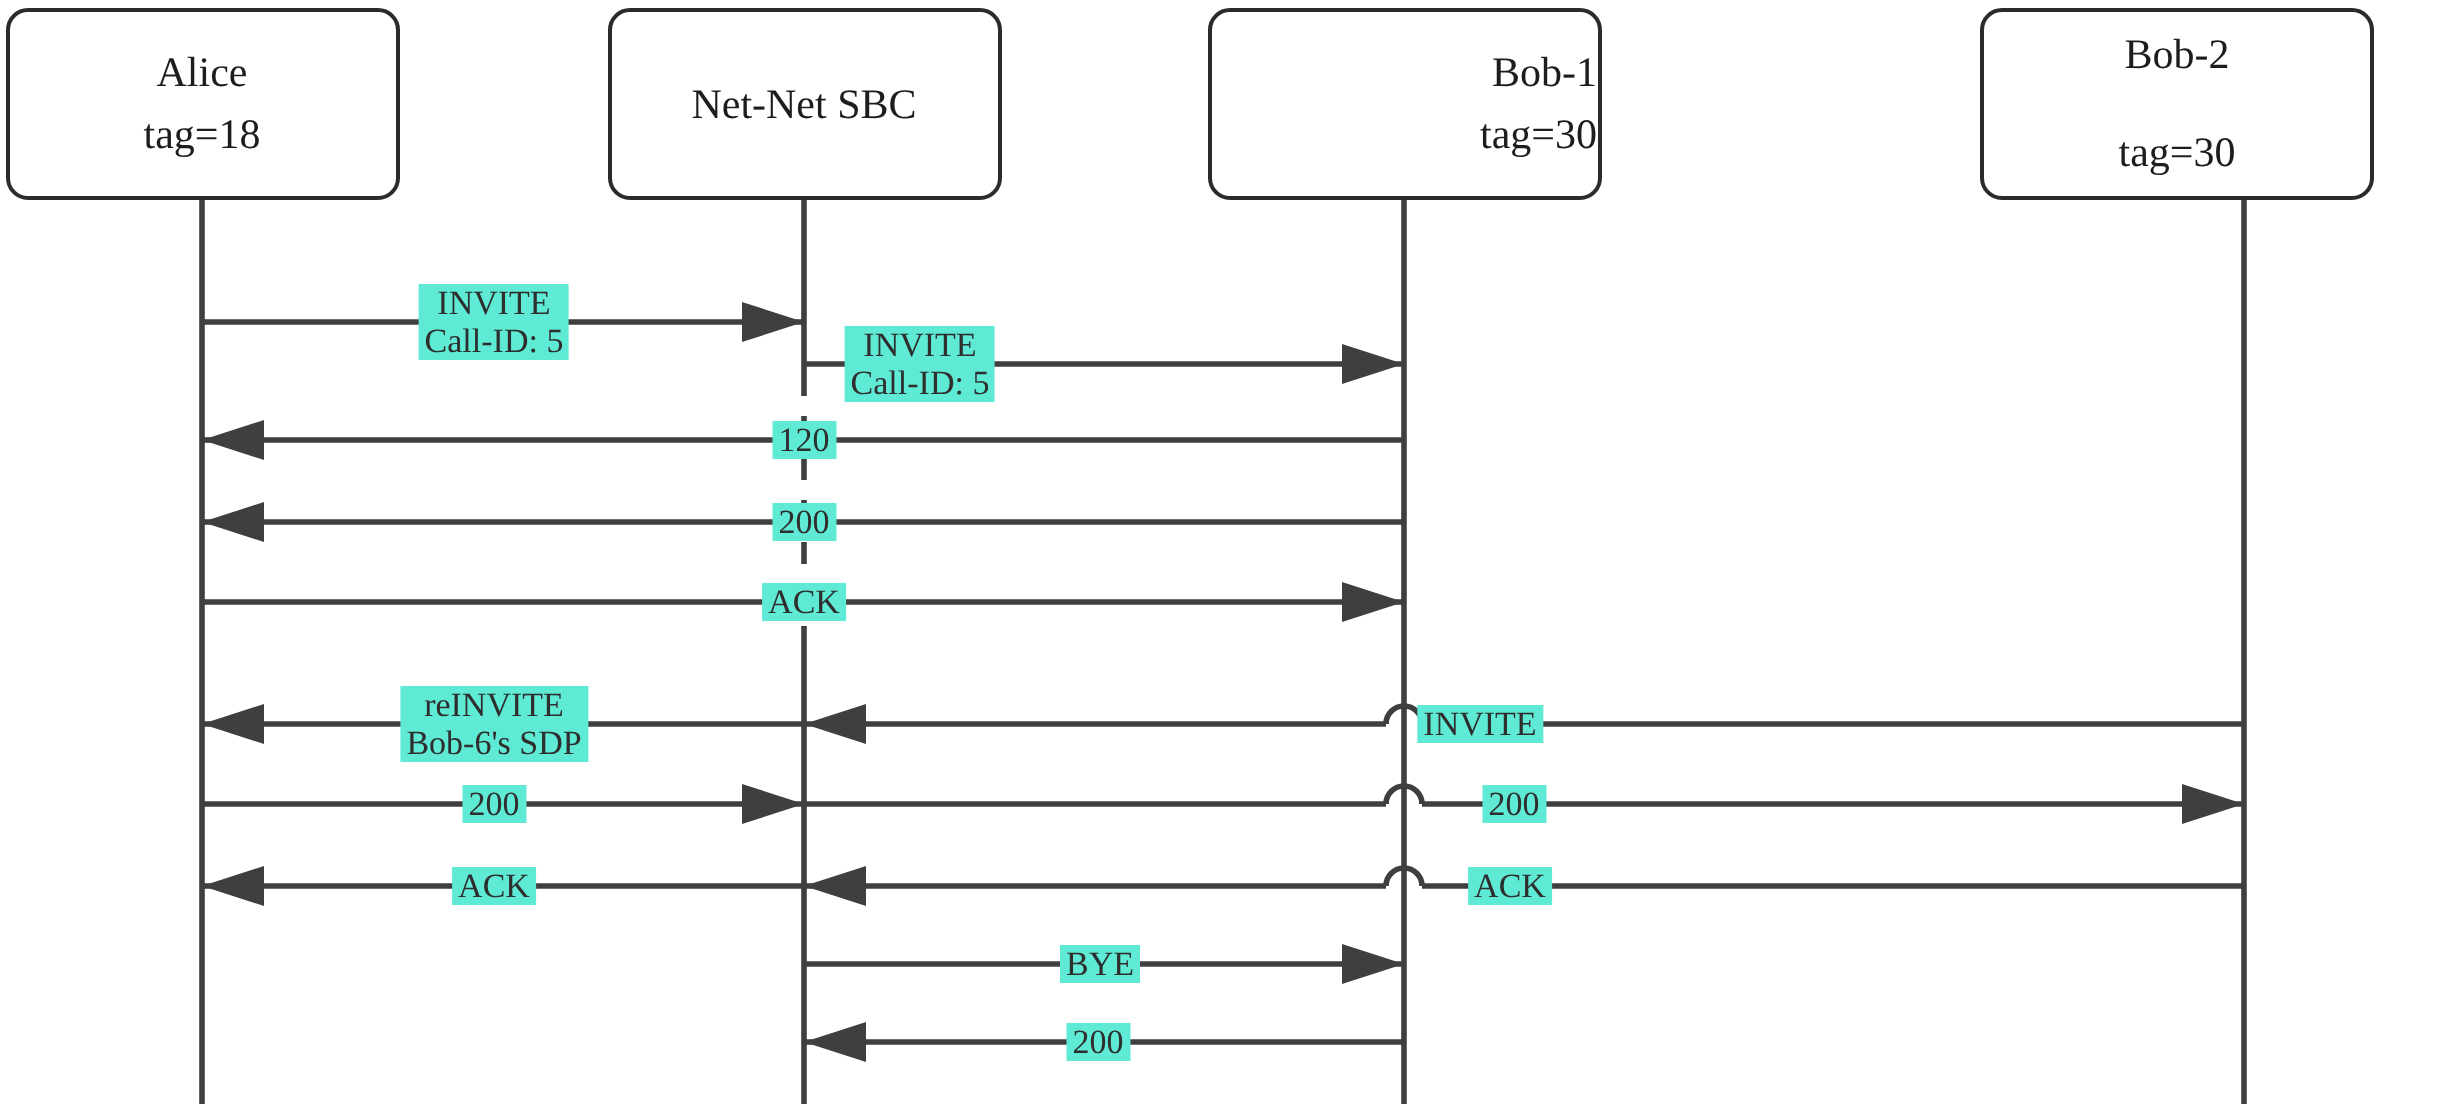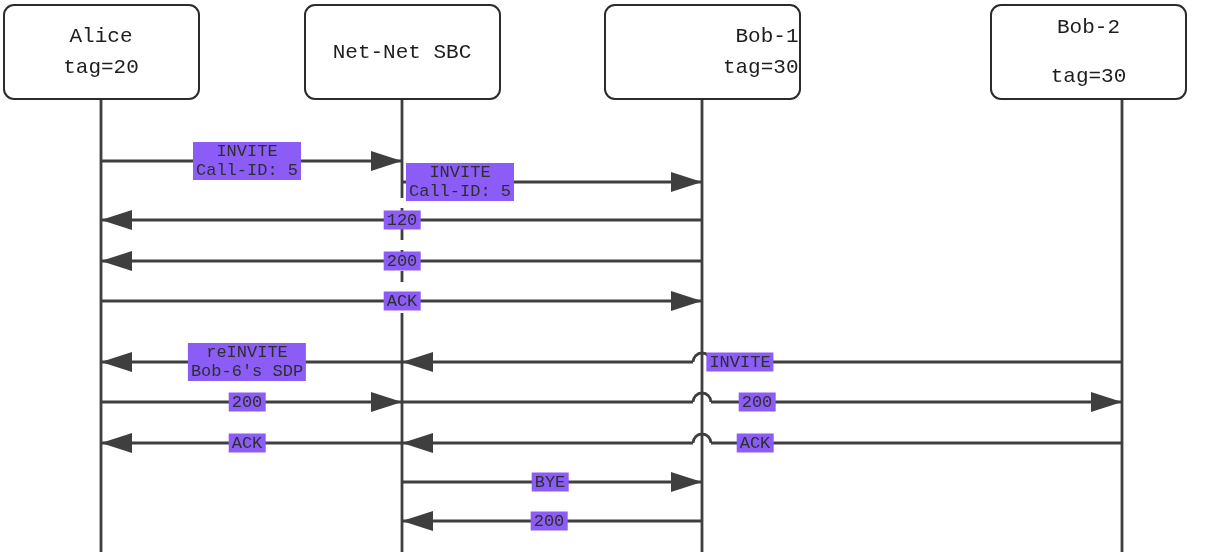--- a/index.html
+++ b/index.html
@@ -1,28 +1,28 @@
 <!DOCTYPE html>
 <html><head>
 <meta charset="utf-8">
 <style>
   html,body{margin:0;padding:0;background:#ffffff;}
   #canvas{
     position:relative;width:1224px;height:557px;background:#ffffff;
-    font-family:Liberation Mono, monospace;overflow:hidden;
+    font-family:Liberation Serif, serif;overflow:hidden;
   }
   #svg-layer{position:absolute;left:0;top:0;}
   .pbox{
     position:absolute;top:4px;width:197px;height:96px;box-sizing:border-box;
     border:2.2px solid #2b2b2b;border-radius:11px;background:#ffffff;
     display:flex;flex-direction:column;align-items:center;justify-content:center;
     font-size:21px;line-height:31px;color:#1d1d1d;z-index:2;
   }
   .msg-label{
-    position:absolute;transform:translate(-50%,-50%);background:#8b5cf6;
+    position:absolute;transform:translate(-50%,-50%);background:#5eead4;
     padding:0 3px;font-size:17px;line-height:19px;color:#2e2e2e;
     text-align:center;white-space:nowrap;z-index:3;
   }
 </style>
 </head>
 <body>
 
 <div id="canvas">
   <svg id="svg-layer" width="1224" height="557">
       <line x1="101" y1="100" x2="101" y2="552" stroke="#3f3f3f" stroke-width="2.8"></line>
@@ -60,21 +60,21 @@
       <path d="M 693 443 A 9 9 0 0 1 711 443" fill="none" stroke="#3f3f3f" stroke-width="2.8"></path>
       <polygon points="402,443 433,433 433,453" fill="#3f3f3f"></polygon>
       <line x1="402" y1="482" x2="702" y2="482" stroke="#3f3f3f" stroke-width="2.8"></line>
       <polygon points="702,482 671,472 671,492" fill="#3f3f3f"></polygon>
       <line x1="702" y1="521" x2="402" y2="521" stroke="#3f3f3f" stroke-width="2.8"></line>
       <polygon points="402,521 433,511 433,531" fill="#3f3f3f"></polygon>
     </svg>
   <div id="boxes-layer">
       <div class="pbox" style="left: 2.5px;">
         <div>Alice</div>
-        <div>tag=20</div>
+        <div>tag=18</div>
       </div>
       <div class="pbox" style="left: 303.5px;">
         <div>Net-Net SBC</div>
       </div>
       <div class="pbox" style="left: 603.5px; align-items: flex-end;">
         <div>Bob-1</div>
         <div>tag=30</div>
       </div>
       <div class="pbox" style="left: 990px; gap: 18px;">
         <div>Bob-2</div>

